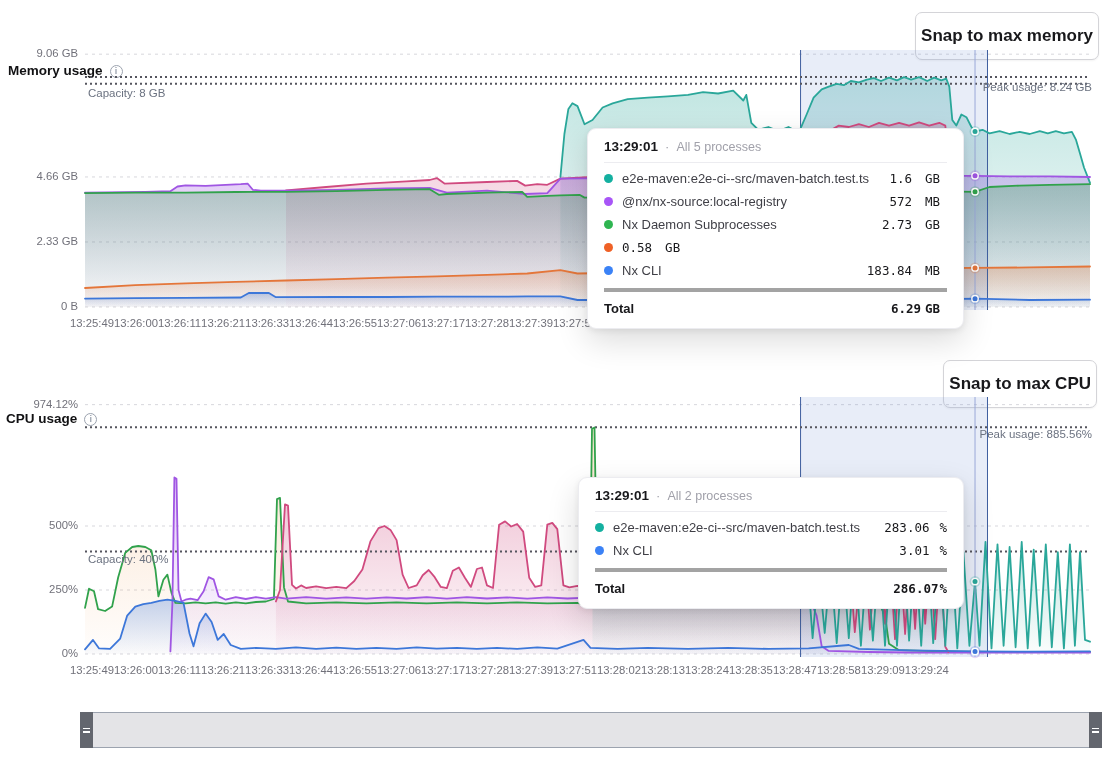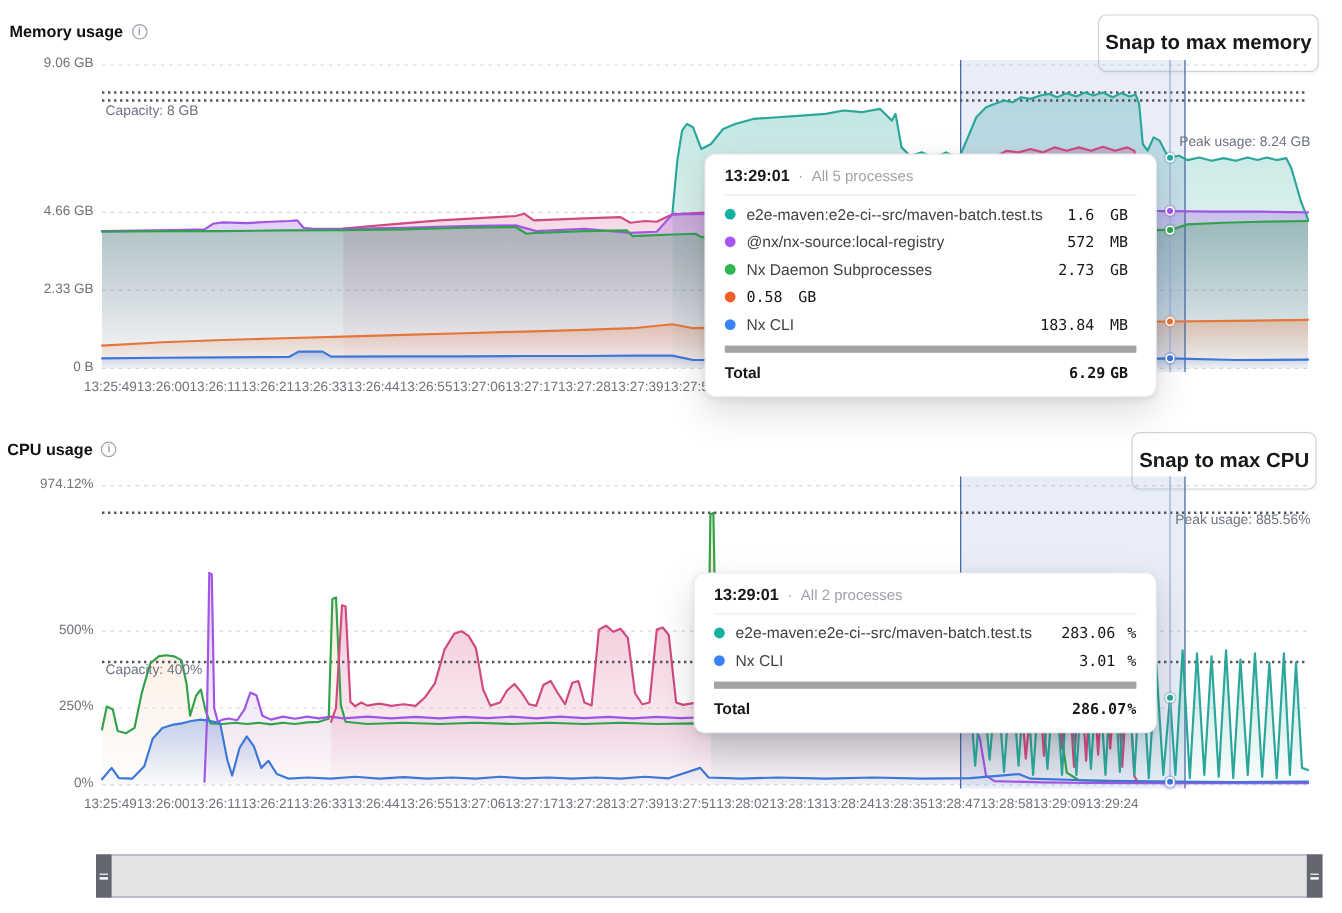--- a/index.html
+++ b/index.html
@@ -1,19 +1,19 @@
 <!DOCTYPE html>
 <html><head>
 <meta charset="utf-8">
 <style>
   html,body{margin:0;padding:0;background:#fff;}
   .page{position:relative;width:1118px;height:761px;background:#fff;overflow:hidden;
         font-family:"Liberation Sans",sans-serif;color:#18181b;}
-  .section-title{position:absolute;display:flex;align-items:center;gap:7px;
-        font-size:13.5px;font-weight:700;color:#111113;}
+  .section-title{position:absolute;display:flex;align-items:flex-end;gap:7px;
+        font-size:13.5px;font-weight:700;color:#111113;margin-top:44px;}
   .info-icon{width:13px;height:13px;border:1.3px solid #9ca3af;border-radius:50%;
         color:#9ca3af;font-size:9px;line-height:11px;text-align:center;font-weight:700;
         display:inline-block;box-sizing:border-box;}
   .snap-btn{position:absolute;height:48px;padding:0 5px;border:1px solid #d4d4d8;border-radius:7px;
         background:#fff;font-family:inherit;font-size:17px;font-weight:600;color:#18181b;
         box-shadow:0 1px 2px rgba(0,0,0,.05);cursor:pointer;}
   .chart-svg{position:absolute;left:0;width:1118px;height:272px;}
   .y-tick{position:absolute;left:6px;width:72px;text-align:right;
         font-size:11.3px;color:#71717a;white-space:nowrap;}
   .x-labels{position:absolute;left:70px;width:1041px;display:flex;
@@ -27,21 +27,21 @@
   .t-time{font-size:13.5px;font-weight:700;color:#18181b;}
   .t-sep{color:#a1a1aa;font-size:13px;}
   .t-sub{font-size:12.5px;color:#a1a1aa;}
   .t-rows{border-top:1px solid #ececf0;padding:4px 0 6px;}
   .t-row{display:flex;align-items:center;gap:9px;padding:4px 0;font-size:13px;color:#3f3f46;}
   .t-dot{width:9px;height:9px;border-radius:50%;flex:none;}
   .t-label{flex:1;white-space:nowrap;}
   .t-val,.t-unit{font-family:"DejaVu Sans Mono",monospace;font-size:12.5px;color:#18181b;}
   .mem-tt .t-unit{width:22px;margin-left:4px;}
   .cpu-tt .t-unit{margin-left:1px;}
-  .t-total{display:flex;align-items:flex-end;border-top:6px solid #a3a3a3;padding-top:9px;
+  .t-total{display:flex;align-items:flex-end;border-top:4px solid #a3a3a3;padding-top:9px;
         font-size:13px;font-weight:700;color:#18181b;}
   .t-total .t-label{flex:1;}
   .t-total .t-val,.t-total .t-unit{font-weight:700;}
   .brush{position:absolute;left:80px;top:712px;width:1022px;height:36px;background:#e4e4e7;
         border:1px solid #9ca3af;box-sizing:border-box;}
   .brush-handle{position:absolute;top:-1px;width:13px;height:36px;background:#63666e;
         display:flex;flex-direction:column;justify-content:center;align-items:center;gap:2px;cursor:ew-resize;}
   .brush-handle span{display:block;width:7px;height:1.5px;background:#fff;}
   .bh-left{left:-1px;}
   .bh-right{right:-1px;}
@@ -112,21 +112,21 @@
       <circle cx="975.028" cy="131.84907709011944" r="3.2" fill="#a056e3" stroke="#fff" stroke-width="1.4"></circle>
       <circle cx="975.028" cy="147.75461454940285" r="5.5" fill="#31a24c" opacity="0.25"></circle>
       <circle cx="975.028" cy="147.75461454940285" r="3.2" fill="#31a24c" stroke="#fff" stroke-width="1.4"></circle>
       <circle cx="975.028" cy="223.93376764386537" r="5.5" fill="#e4763a" opacity="0.25"></circle>
       <circle cx="975.028" cy="223.93376764386537" r="3.2" fill="#e4763a" stroke="#fff" stroke-width="1.4"></circle>
       <circle cx="975.028" cy="254.628664495114" r="5.5" fill="#3d77d9" opacity="0.25"></circle>
       <circle cx="975.028" cy="254.628664495114" r="3.2" fill="#3d77d9" stroke="#fff" stroke-width="1.4"></circle>
     </svg>
 
   <div class="cap-label" style="left:88px;top:87px;">Capacity: 8 GB</div>
-  <div class="cap-label" style="right:26px;top:81px;margin-top:32px;">Peak usage: 8.24 GB</div>
+  <div class="cap-label" style="right:26px;top:81px;">Peak usage: 8.24 GB</div>
 
   <div class="x-labels" id="mem-xlabels" style="top:317px;">
       <span>13:25:49</span>
       <span>13:26:00</span>
       <span>13:26:11</span>
       <span>13:26:21</span>
       <span>13:26:33</span>
       <span>13:26:44</span>
       <span>13:26:55</span>
       <span>13:27:06</span>

